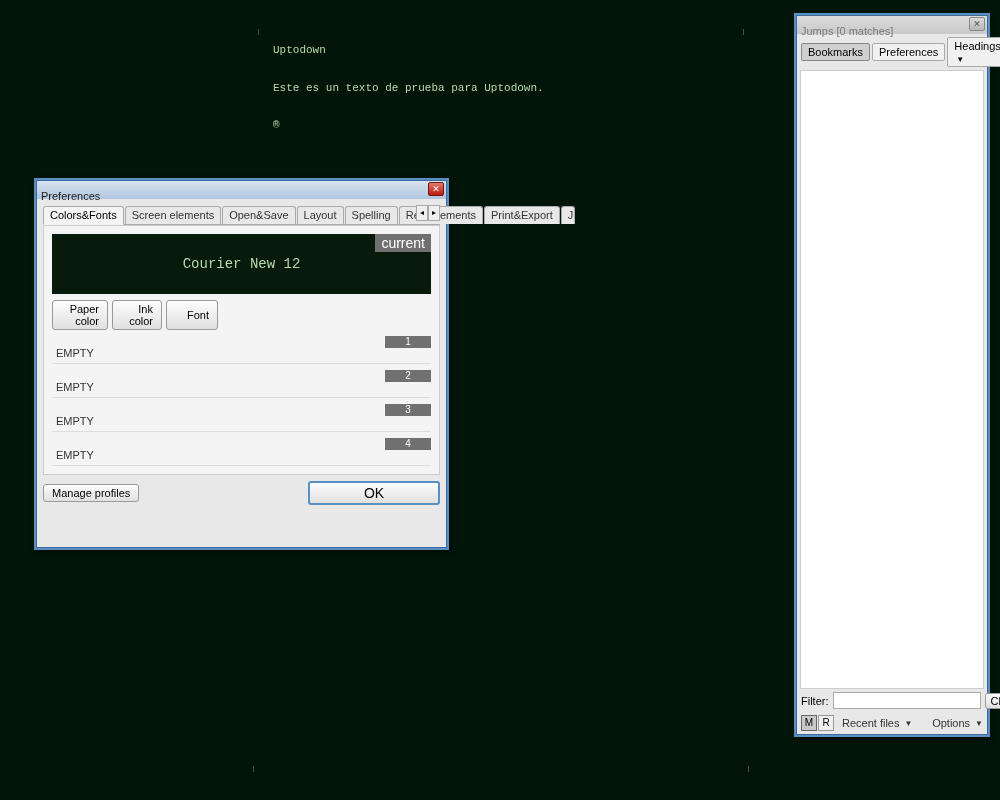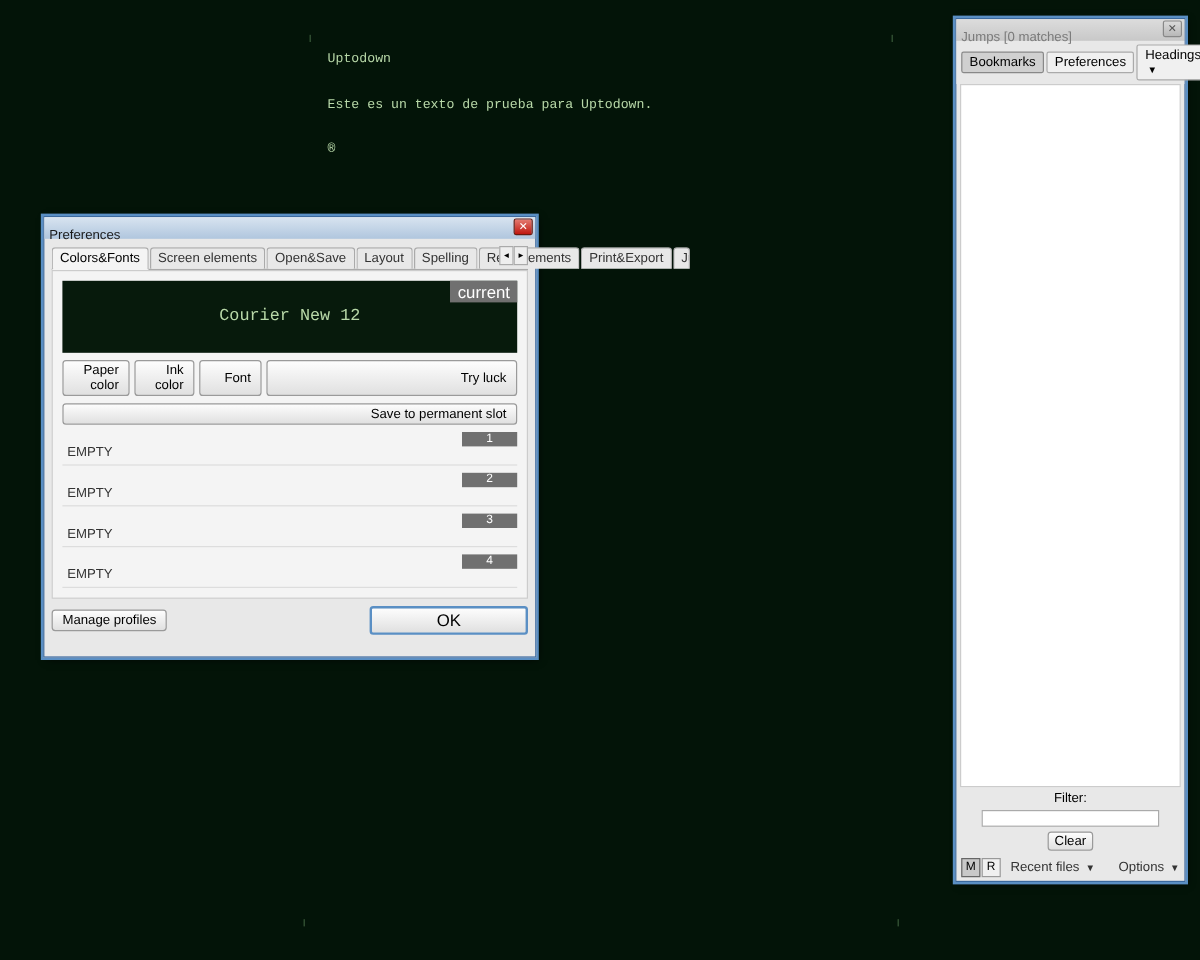--- a/index.html
+++ b/index.html
@@ -177,21 +177,20 @@
   cursor: pointer;
 }
 .seg.active { background: #d0d0d0; border-color: #888; }
 .dropdown-arrow { font-size: 8px; margin-left: 2px; }
 .list-area {
   flex: 1; background: #fff; border: 1px solid #ccc; margin: 0 3px;
 }
 .filter-row {
   display: flex; align-items: center; gap: 4px;
   padding: 3px 4px;
-  flex-direction: column;
 }
 .filter-input {
   flex: 1; height: 17px; border: 1px solid #aaa; background: #fff;
   font-size: 11px; padding: 0 2px;
 }
 .footer-row {
   display: flex; align-items: center; justify-content: space-between;
   padding: 3px 4px;
 }
 .toggle-group { display: flex; gap: 1px; }
@@ -244,24 +243,22 @@
   <div class="panel">
     <div class="font-preview">
       <div class="corner-badge">current</div>
       <div class="font-preview-text">Courier New 12</div>
     </div>
 
     <div class="btn-row">
       <button class="btn" style="width:56px;">Paper color</button>
       <button class="btn" style="width:50px;">Ink color</button>
       <button class="btn" style="width:52px;">Font</button>
-      <button class="btn btn-wide">Try luck</button>
-    </div>
-
-    <button class="btn btn-full">Save to permanent slot</button>
+    </div>
+
 
     <div class="slot">
       <div class="slot-num">1</div>
       <div class="slot-label">EMPTY</div>
     </div>
     <div class="slot">
       <div class="slot-num">2</div>
       <div class="slot-label">EMPTY</div>
     </div>
     <div class="slot">

